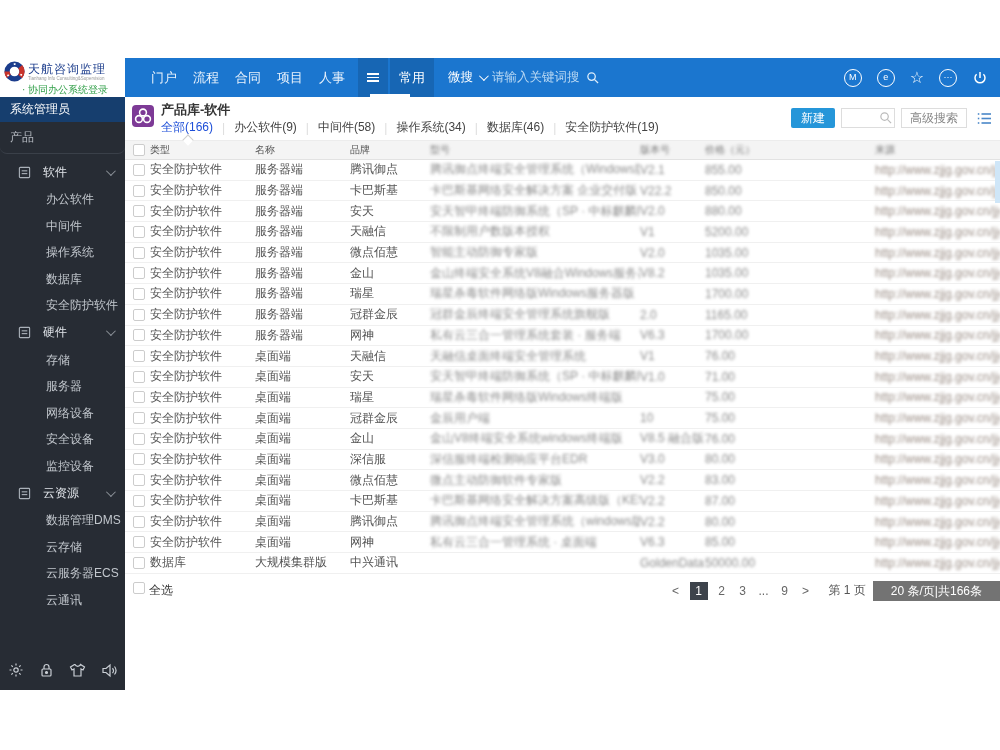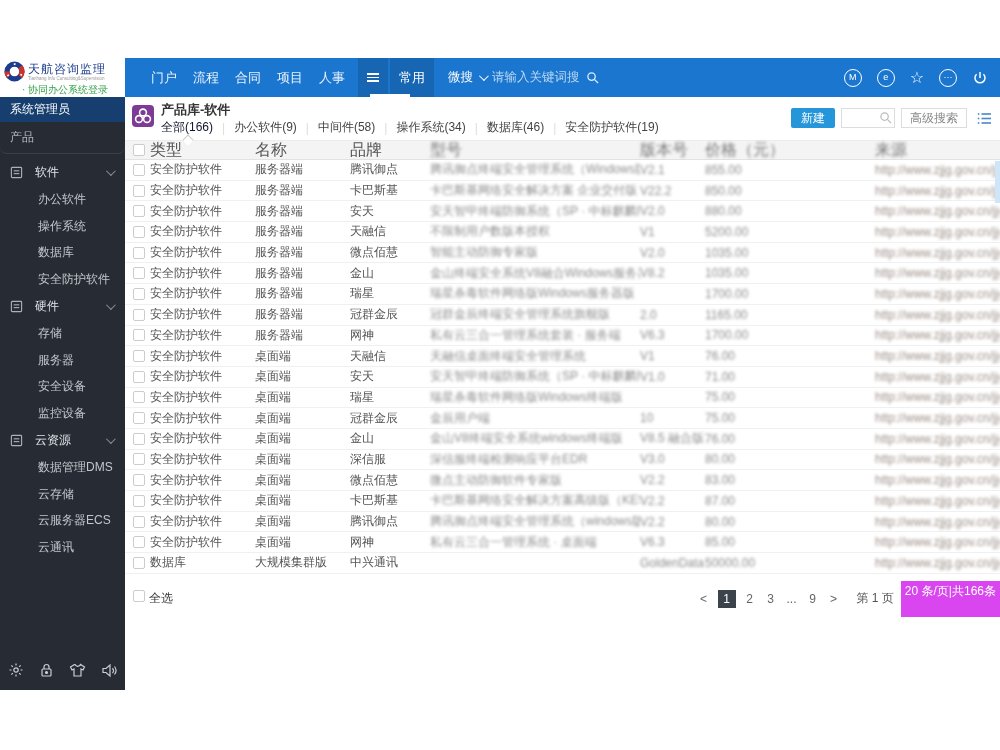--- a/index.html
+++ b/index.html
@@ -25,69 +25,69 @@
   .search-ph{color:#b9d8f3;}
   .top-icons{position:absolute;right:12px;top:0;height:39px;display:flex;gap:15px;align-items:center;}
   .circle-ic{width:16px;height:16px;border:1.3px solid #fff;border-radius:50%;color:#fff;font-size:9px;
              display:flex;align-items:center;justify-content:center;line-height:1;}
   .star-ic{color:#fff;font-size:16px;line-height:1;}
 
   
   .sidebar{position:absolute;left:0;top:97px;width:125px;height:593px;background:#272c34;color:#c6cbd1;font-size:12px;}
   .side-role{height:25px;line-height:25px;background:#163e6e;color:#fff;padding-left:10px;}
   .side-section{height:31px;line-height:31px;padding-left:10px;color:#b5bac1;border-bottom:1px solid #3a4049;border-radius:7px;}
-  .side-groups{padding-top:4px;}
+  .side-groups{padding-top:4px;padding-left:8px;}
   .grp{height:28px;display:flex;align-items:center;padding:0 10px;color:#e0e4e9;cursor:pointer;}
   .grp-ic{width:13px;height:13px;margin-right:12px;flex:none;display:flex;}
   .grp-lb{flex:1;}
   .grp .chev{color:#8a9097;margin-right:2px;}
   .sub-item{height:26.5px;line-height:26.5px;padding-left:38px;color:#c2c7cd;cursor:pointer;white-space:nowrap;}
   .side-tools{position:absolute;bottom:6px;left:0;width:100%;height:28px;display:flex;justify-content:space-around;align-items:center;}
   .side-tools svg{display:block;}
 
   
   .main{position:absolute;left:125px;top:97px;width:875px;}
   .hdr{position:relative;height:43px;border-bottom:1px solid #ececec;}
   .prod-ic{position:absolute;left:7px;top:8px;}
   .page-title{position:absolute;left:36px;top:4px;font-size:13px;font-weight:bold;color:#333;}
   .tabs{position:absolute;left:36px;top:22px;display:flex;align-items:center;font-size:12px;color:#444;}
   .tab{cursor:pointer;white-space:nowrap;}
-  .tab.active{color:#0f172a;}
+  .tab.active{color:#1d4ed8;}
   .tab-sep{color:#ddd;margin:0 9px;}
   .caret{position:absolute;left:59px;bottom:-4px;width:7px;height:7px;background:#fff;
          border-left:1px solid #ccc;border-top:1px solid #ccc;transform:rotate(45deg);z-index:3;}
   .actions{position:absolute;right:8px;top:11px;display:flex;gap:6px;align-items:center;}
   .btn-new{background:#2596d9;color:#fff;font-size:12px;padding:0 10px;height:20px;line-height:20px;border-radius:2px;cursor:pointer;}
   .mini-search{width:52px;height:18px;border:1px solid #ddd;background:#fff;position:relative;}
   .mini-search svg{position:absolute;right:2px;top:2px;}
   .btn-adv{border:1px solid #ddd;color:#888;font-size:12px;height:18px;line-height:18px;padding:0 8px;background:#fff;cursor:pointer;white-space:nowrap;}
   .list-ic{margin-left:4px;display:flex;cursor:pointer;}
 
   
   .tbl{position:relative;}
-  .thead{display:flex;height:18px;background:#f4f4f4;border-bottom:1px solid #e2e2e2;align-items:center;font-size:16px;color:#555;}
+  .thead{display:flex;height:18px;background:#f4f4f4;border-bottom:1px solid #e2e2e2;align-items:center;font-size:10px;color:#555;}
   .trow{display:flex;height:20.7px;box-sizing:border-box;align-items:center;border-bottom:1px solid #f0f0f0;font-size:12px;color:#555;background:#fff;cursor:pointer;}
   .cell{white-space:nowrap;overflow:hidden;box-sizing:border-box;}
   .c0{width:25px;padding-left:8px;display:flex;align-items:center;}
   .c1{width:105px;}.c2{width:95px;}.c3{width:80px;}.c4{width:210px;}
   .c5{width:65px;}.c6{width:170px;}.c7{flex:1;}
   .cb{width:10px;height:10px;border:1px solid #ccc;border-radius:2px;background:#fff;display:inline-block;flex:none;}
   .blur{filter:blur(1.7px);color:#8d8d8d;}
   .blur-url{filter:blur(1.7px);color:#9c8f87;}
   .blur-h{filter:blur(1.6px);color:#777;}
   .vthumb{position:absolute;right:0;top:20px;width:5px;height:42px;background:#cfe6f8;}
 
   
   .tfoot{display:flex;justify-content:space-between;align-items:center;margin-top:7px;padding-left:8px;}
   .sel-all{display:flex;align-items:flex-start;gap:4px;font-size:12px;color:#333;}
   .pager{display:flex;align-items:center;gap:7px;font-size:12px;color:#666;}
   .pg{min-width:14px;text-align:center;cursor:pointer;}
   .pg-active{background:#3d434b;color:#fff;width:18px;height:18px;line-height:18px;min-width:18px;}
   .pg-goto{color:#555;margin-left:9px;white-space:nowrap;cursor:pointer;}
-  .pg-badge{background:#d946ef;color:#fff;height:36px;line-height:20px;padding:0 4px;white-space:nowrap;cursor:pointer;}
+  .pg-badge{background:#737373;color:#fff;height:20px;line-height:20px;padding:0 18px;white-space:nowrap;cursor:pointer;}
 </style>
 </head>
 <body>
 
 <div class="canvas">
 
   <div class="topbar">
     <div class="logo-box">
       <svg class="logo-mark" width="21" height="21" viewBox="0 0 24 24">
         <circle cx="12" cy="12" r="8.5" fill="none" stroke="#1c3d8c" stroke-width="6"></circle>
@@ -148,36 +148,38 @@
             <svg width="13" height="13" viewBox="0 0 14 14" fill="none" stroke="#aab1b9" stroke-width="1.2">
               <rect x="1.5" y="1.5" width="11" height="11" rx="1"></rect>
               <line x1="4" y1="5.2" x2="10" y2="5.2"></line>
               <line x1="4" y1="8.2" x2="10" y2="8.2"></line>
             </svg>
           </span>
           <span class="grp-lb">软件</span>
           <span class="chev"></span>
         </div>
         <div class="sub-item">办公软件</div>
+        <div class="sub-item">中间件</div>
         <div class="sub-item">操作系统</div>
         <div class="sub-item">数据库</div>
         <div class="sub-item">安全防护软件</div>
         <div class="grp">
           <span class="grp-ic">
             <svg width="13" height="13" viewBox="0 0 14 14" fill="none" stroke="#aab1b9" stroke-width="1.2">
               <rect x="1.5" y="1.5" width="11" height="11" rx="1"></rect>
               <line x1="4" y1="5.2" x2="10" y2="5.2"></line>
               <line x1="4" y1="8.2" x2="10" y2="8.2"></line>
             </svg>
           </span>
           <span class="grp-lb">硬件</span>
           <span class="chev"></span>
         </div>
         <div class="sub-item">存储</div>
         <div class="sub-item">服务器</div>
+        <div class="sub-item">网络设备</div>
         <div class="sub-item">安全设备</div>
         <div class="sub-item">监控设备</div>
         <div class="grp">
           <span class="grp-ic">
             <svg width="13" height="13" viewBox="0 0 14 14" fill="none" stroke="#aab1b9" stroke-width="1.2">
               <rect x="1.5" y="1.5" width="11" height="11" rx="1"></rect>
               <line x1="4" y1="5.2" x2="10" y2="5.2"></line>
               <line x1="4" y1="8.2" x2="10" y2="8.2"></line>
             </svg>
           </span>

